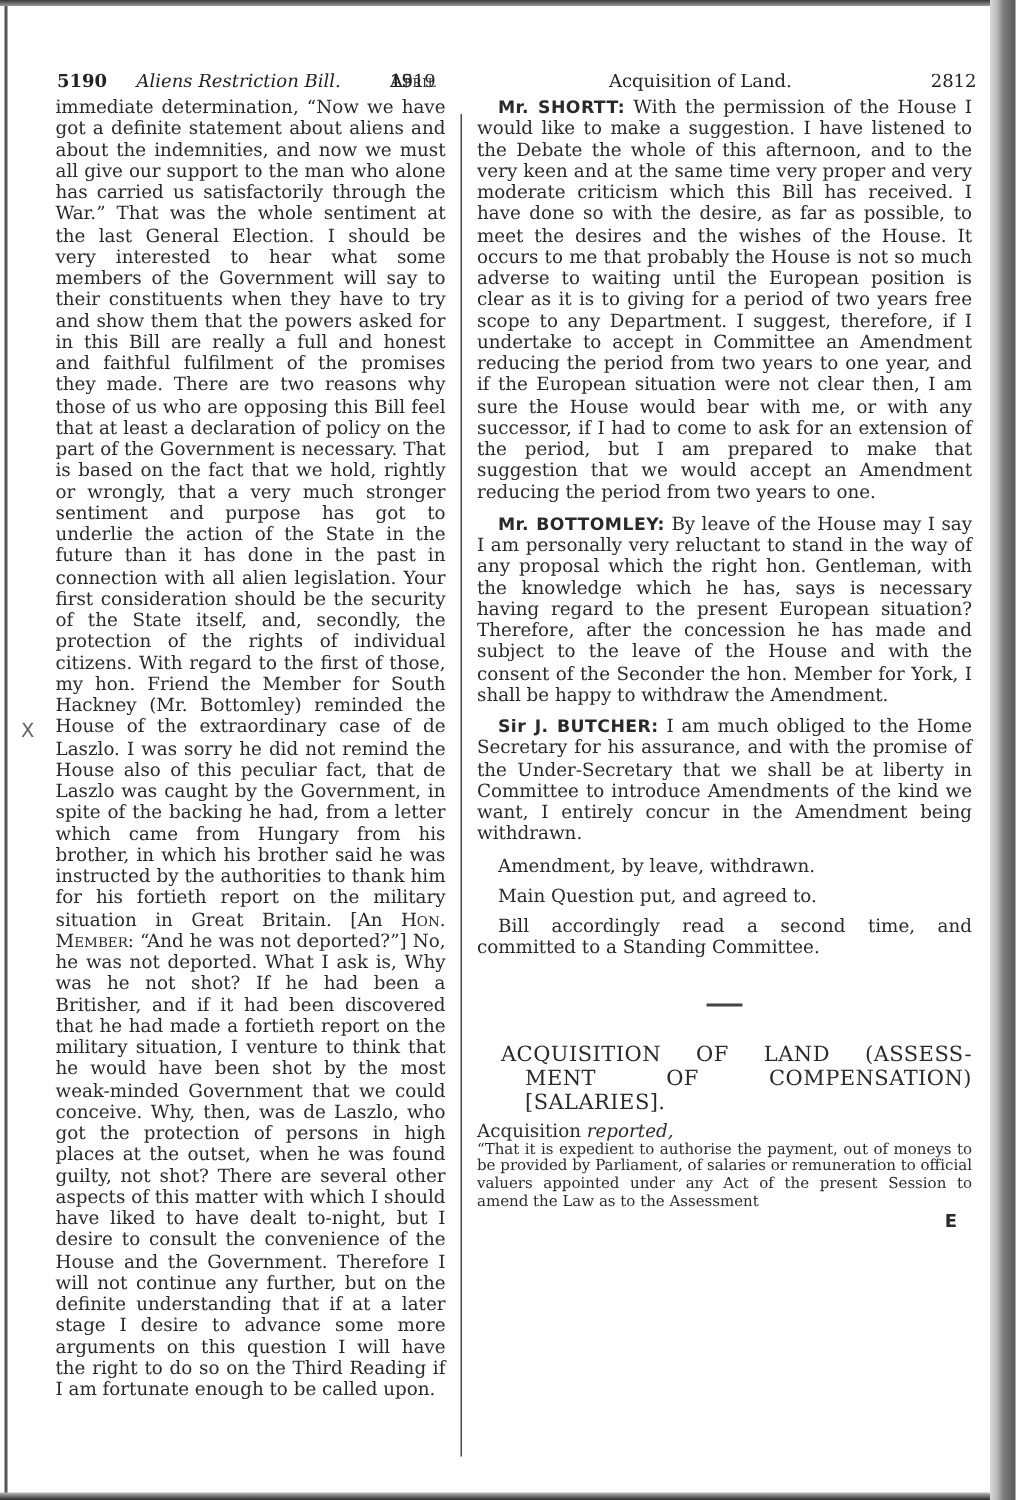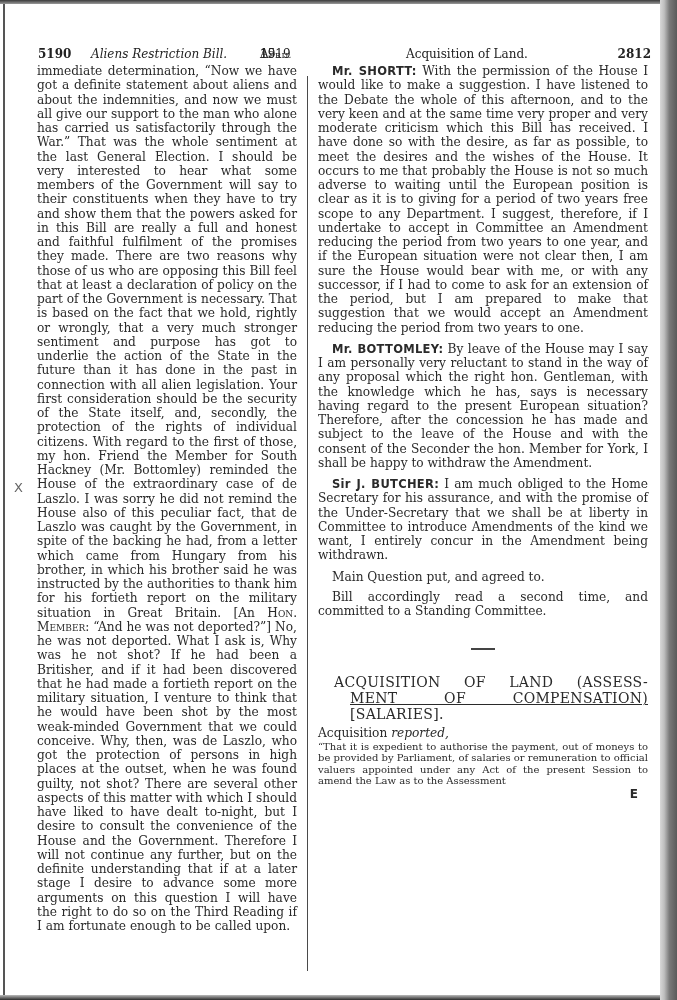--- a/index.html
+++ b/index.html
@@ -36,21 +36,21 @@
     .running-head {
       position: absolute; top: 47px; left: 38px; width: 613px; height: 18px;
       font-size: 12px; color: #222;
     }
     .running-head span { position: absolute; top: 0; white-space: nowrap; }
     .rh-left-num { left: 0; font-weight: bold; }
     .rh-left-title { left: 53px; font-style: italic; }
     .rh-date { left: 222px; }
     .rh-date .sc { font-variant: small-caps; letter-spacing: 0.5px; }
     .rh-right-title { left: 368px; }
-    .rh-right-num { right: 0; font-weight: bold; }
+    .rh-right-num { right: 0; font-weight: normal; }
 
     .divider {
       position: absolute; left: 307px; top: 76px; width: 1px; height: 895px;
       background: #4a4a4a;
     }
 
     .col {
       position: absolute; top: 64px;
       font-size: 12.2px; line-height: 14.25px;
       text-align: justify;
@@ -67,21 +67,21 @@
     }
     .sc { font-variant: small-caps; }
     .rule-short {
       width: 24px; height: 2px; background: #444; margin: 30px auto 24px auto;
     }
     .section-heading {
       font-size: 14px; line-height: 16px; text-align: justify;
       text-transform: uppercase; letter-spacing: 0.3px;
       margin: 0 0 4px 16px; text-align-last: left;
     }
-    .section-heading .l2 { display: block; padding-left: 16px; text-align: justify; text-align-last: justify; text-decoration: underline; }
+    .section-heading .l2 { display: block; padding-left: 16px; text-align: justify; text-align-last: justify; }
     .section-heading .l1 { display: block; text-align: justify; text-align-last: justify; }
     .section-heading .l3 { display: block; padding-left: 16px; }
     .resolution { text-indent: 14px; margin: 0 0 2px 0; }
     .resolution i { }
     .quote-text {
       font-size: 10px; line-height: 11.6px; text-indent: 14px; margin: 0;
     }
     .signature {
       text-align: right; font-family: "DejaVu Sans", sans-serif; font-weight: bold;
       font-size: 12px; padding-right: 10px; margin-top: 0px;
@@ -112,20 +112,21 @@
   <div class="divider"></div>
 
   <div class="col col-left">
     <p><span>immediate determination, “Now we have got a definite statement about aliens and about the indemnities, and now we must all give our support to the man who alone has carried us satisfactorily through the War.” That was the whole sentiment at the last General Election. I should be very interested to hear what some members of the Government will say to their constituents when they have to try and show them that the powers asked for in this Bill are really a full and honest and faithful fulfilment of the promises they made. There are two reasons why those of us who are opposing this Bill feel that at least a declaration of policy on the part of the Government is necessary. That is based on the fact that we hold, rightly or wrongly, that a very much stronger sentiment and purpose has got to underlie the action of the State in the future than it has done in the past in connection with all alien legislation. Your first consideration should be the security of the State itself, and, secondly, the protection of the rights of individual citizens. With regard to the first of those, my hon. Friend the Member for South Hackney (Mr. Bottomley) reminded the House of the extraordinary case of de Laszlo. I was sorry he did not remind the House also of this peculiar fact, that de Laszlo was caught by the Government, in spite of the backing he had, from a letter which came from Hungary from his brother, in which his brother said he was instructed by the authorities to thank him for his fortieth report on the military situation in Great Britain.</span> <span><span>[An </span><span class="sc">Hon. Member</span><span>: “And he was not deported?”]</span></span><span> No, he was not deported. What I ask is, Why was he not shot? If he had been a Britisher, and if it had been discovered that he had made a fortieth report on the military situation, I venture to think that he would have been shot by the most weak-minded Government that we could conceive. Why, then, was de Laszlo, who got the protection of persons in high places at the outset, when he was found guilty, not shot? There are several other aspects of this matter with which I should have liked to have dealt to-night, but I desire to consult the convenience of the House and the Government. Therefore I will not continue any further, but on the definite understanding that if at a later stage I desire to advance some more arguments on this question I will have the right to do so on the Third Reading if I am fortunate enough to be called upon.</span></p>
   </div>
 
   <div class="col col-right">
     <p class="speech"><span class="speaker">Mr. SHORTT:</span><span> With the permission of the House I would like to make a suggestion. I have listened to the Debate the whole of this afternoon, and to the very keen and at the same time very proper and very moderate criticism which this Bill has received. I have done so with the desire, as far as possible, to meet the desires and the wishes of the House. It occurs to me that probably the House is not so much adverse to waiting until the European position is clear as it is to giving for a period of two years free scope to any Department. I suggest, therefore, if I undertake to accept in Committee an Amendment reducing the period from two years to one year, and if the European situation were not clear then, I am sure the House would bear with me, or with any successor, if I had to come to ask for an extension of the period, but I am prepared to make that suggestion that we would accept an Amendment reducing the period from two years to one.</span></p>
     <p class="speech"><span class="speaker">Mr. BOTTOMLEY:</span><span> By leave of the House may I say I am personally very reluctant to stand in the way of any proposal which the right hon. Gentleman, with the knowledge which he has, says is necessary having regard to the present European situation? Therefore, after the concession he has made and subject to the leave of the House and with the consent of the Seconder the hon. Member for York, I shall be happy to withdraw the Amendment.</span></p>
     <p class="speech"><span class="speaker">Sir J. BUTCHER:</span><span> I am much obliged to the Home Secretary for his assurance, and with the promise of the Under-Secretary that we shall be at liberty in Committee to introduce Amendments of the kind we want, I entirely concur in the Amendment being withdrawn.</span></p>
+    <p class="proc">Amendment, by leave, withdrawn.</p>
     <p class="proc">Main Question put, and agreed to.</p>
     <p class="proc">Bill accordingly read a second time, and committed to a Standing Committee.</p>
 
     <div class="rule-short"></div>
 
     <div class="section-heading">
       <span class="l1">Acquisition of Land (Assess-</span>
       <span class="l2">ment of Compensation)</span>
       <span class="l3">[Salaries].</span>
     </div>

